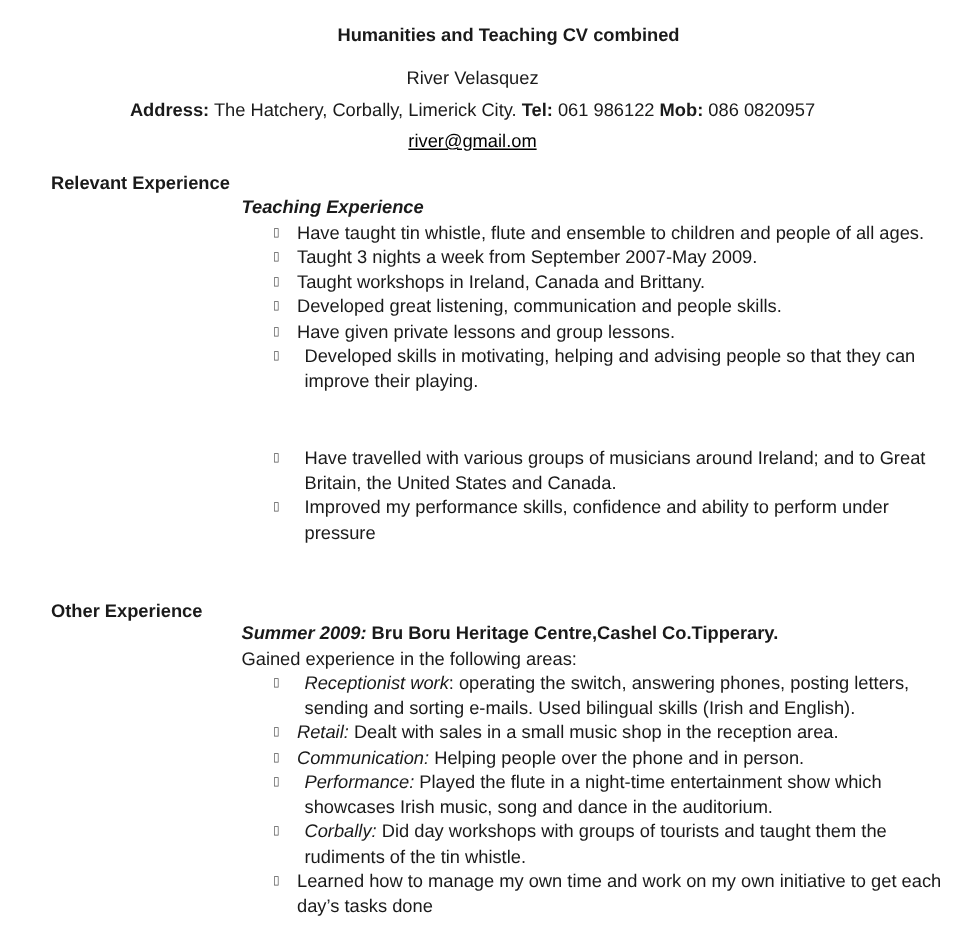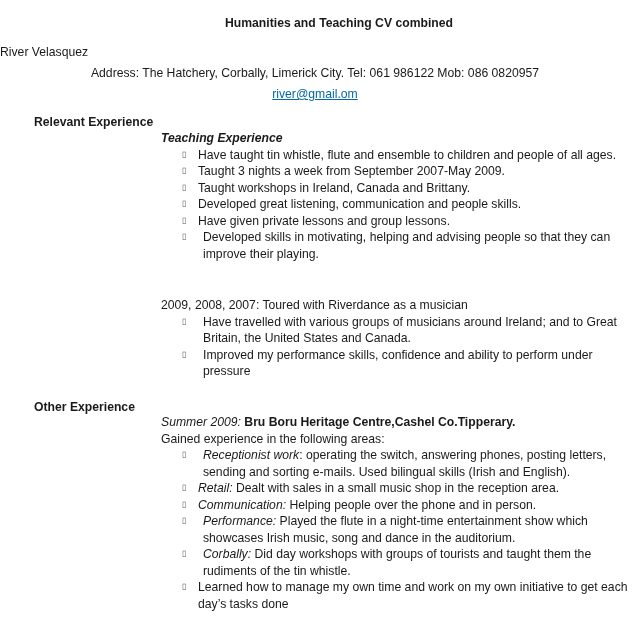--- a/index.html
+++ b/index.html
@@ -23,39 +23,39 @@
       width: 678px;
       text-align: center;
       font-weight: bold;
       font-size: 12.2px;
     }
     .name-line {
       position: absolute;
       top: 45px;
       left: 0;
       width: 630px;
-      text-align: left;
+      text-align: center;
     }
     .address-line {
       position: absolute;
       top: 66px;
       left: 0;
       width: 630px;
       text-align: center;
     }
-    .address-line b { font-weight: normal; }
+    .address-line b { font-weight: bold; }
     .email-line {
       position: absolute;
       top: 87px;
       left: 0;
       width: 630px;
       text-align: center;
     }
     .email-line a {
-      color: #0369a1;
+      color: #000000;
       text-decoration: underline;
       margin-top: 25px;
     }
     .section-label {
       position: absolute;
       left: 34px;
       font-weight: bold;
     }
     .content {
       position: absolute;
@@ -80,21 +80,21 @@
     }
     ul.bullets li.wrap { padding-left: 42px; }
     ul.bullets li .bullet {
       position: absolute;
       left: 21px;
       top: 0;
       font-size: 8px;
       color: #555;
     }
     em { }
-    .bold-italic { font-weight: normal; font-style: italic; }
+    .bold-italic { font-weight: bold; font-style: italic; }
     .bold { font-weight: bold; }
   </style>
 </head>
 <body>
 
 <div class="doc-title">Humanities and Teaching CV combined</div>
 
 <div class="name-line">River Velasquez</div>
 
 <div class="address-line">
@@ -113,21 +113,20 @@
     <li><span class="bullet">▯</span><span>Have taught tin whistle, flute and ensemble to children and people of all ages.</span></li>
     <li><span class="bullet">▯</span><span>Taught 3 nights a week from September 2007-May 2009.</span></li>
     <li><span class="bullet">▯</span><span>Taught workshops in Ireland, Canada and Brittany.</span></li>
     <li><span class="bullet">▯</span><span>Developed great listening, communication and people skills.</span></li>
     <li><span class="bullet">▯</span><span>Have given private lessons and group lessons.</span></li>
     <li class="wrap"><span class="bullet">▯</span><span>Developed skills in motivating, helping and advising people so that they can improve their playing.</span></li>
   </ul>
 </div>
 
 <div class="content" style="top:297px;">
-  <div class="plain-line">2009, 2008, 2007: Toured with Riverdance as a musician</div>
   <ul class="bullets">
     <li class="wrap"><span class="bullet">▯</span><span>Have travelled with various groups of musicians around Ireland; and to Great Britain, the United States and Canada.</span></li>
     <li class="wrap"><span class="bullet">▯</span><span>Improved my performance skills, confidence and ability to perform under pressure</span></li>
   </ul>
 </div>
 
 <div class="section-label" style="top:400px;text-align:right;">Other Experience</div>
 
 <div class="content" style="top:414px;">
   <div class="plain-line">

